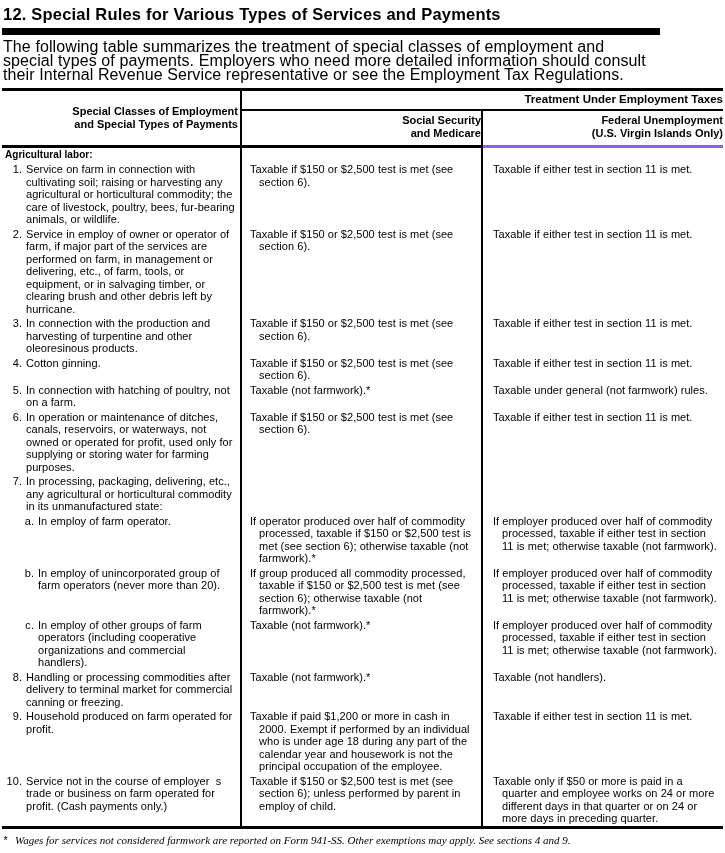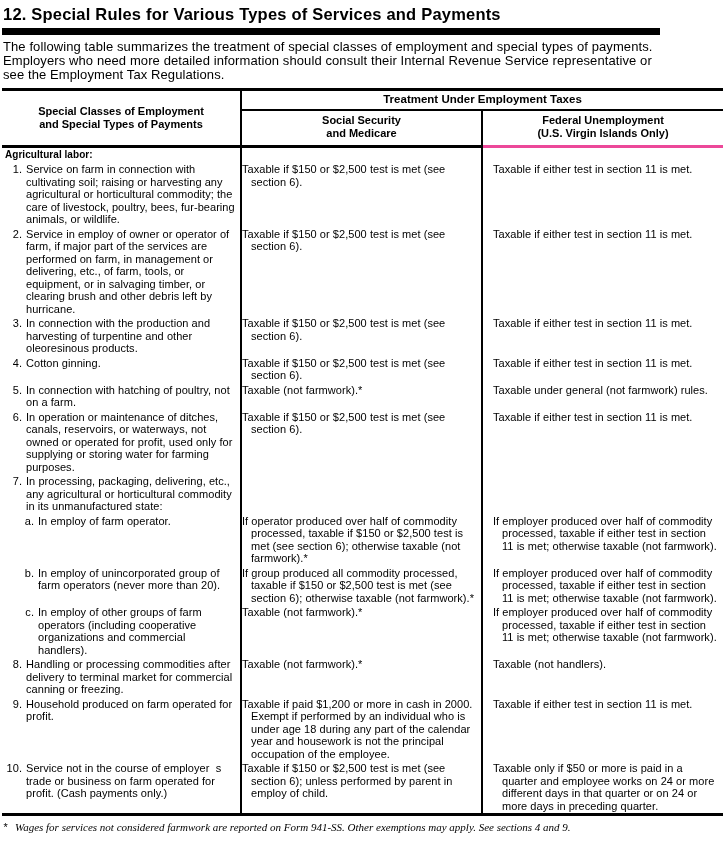--- a/index.html
+++ b/index.html
@@ -16,60 +16,60 @@
   .doc-title {
     font-size: 16.5px;
     font-weight: bold;
     letter-spacing: 0.2px;
     margin: 3px 0 4px 1px;
     line-height: 19px;
   }
   .title-rule { height: 7px; background: #000; width: 100%; }
 
   .intro {
-    font-size: 13px;
+    font-size: 16px;
     line-height: 14.2px;
     margin: 5px 1px 5px 1px;
     letter-spacing: 0.1px;
   }
 
   table.rules {
     width: 721px;
     border-collapse: collapse;
     table-layout: fixed;
     border-top: 3px solid #000;
     border-bottom: 3px solid #000;
   }
   col.w1 { width: 239px; }
   col.w2 { width: 241px; }
   col.w3 { width: 241px; }
 
   thead th {
     font-size: 11px;
     font-weight: bold;
-    text-align: center;
+    text-align: right;
     vertical-align: middle;
     padding: 2px 2px;
     white-space: pre-line;
     line-height: 13px;
   }
   th.h-col1 { border-right: 2px solid #000; border-bottom: 3px solid #000; }
   th.h-span { border-bottom: 2px solid #000; font-size: 11.5px; padding: 2px 0 3px 0; }
   th.h-col2 { border-right: 2px solid #000; border-bottom: 3px solid #000; padding: 3px 0 5px 0; }
-  th.h-col3 { border-bottom: 3px solid #ec4899; padding: 3px 0 5px 0; }
+  th.h-col3 { border-bottom: 3px solid #8b5cf6; padding: 3px 0 5px 0; }
 
   tbody td {
     vertical-align: top;
     font-size: 11px;
     line-height: 12.5px;
     padding: 1px 5px 1px 0;
     letter-spacing: 0.05px;
   }
   td.c1 { border-right: 2px solid #000; padding-left: 3px; }
-  td.c2 { border-right: 2px solid #000; }
+  td.c2 { border-right: 2px solid #000; padding-left: 8px; }
   td.c3 { padding-left: 10px; padding-right: 3px; }
 
   .hang { padding-left: 9px; text-indent: -9px; }
 
   .item { display: flex; }
   .item .num { flex: 0 0 17px; text-align: right; padding-right: 0; }
   .item .txt { flex: 1 1 auto; margin-left: 4px; }
   .item.lv2 { padding-left: 19px; }
   .item.lv2 .num { flex-basis: 10px; }
 

